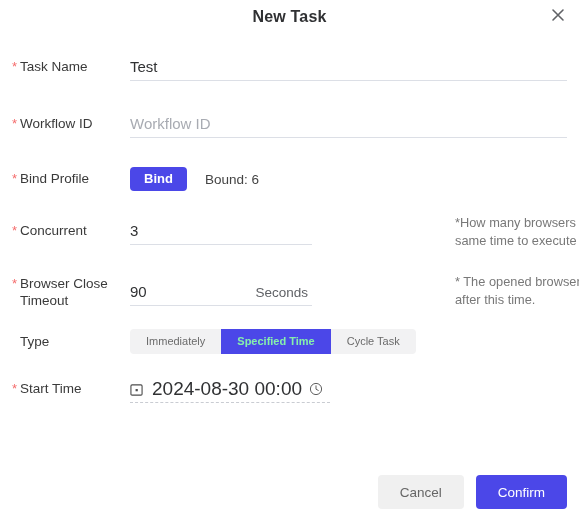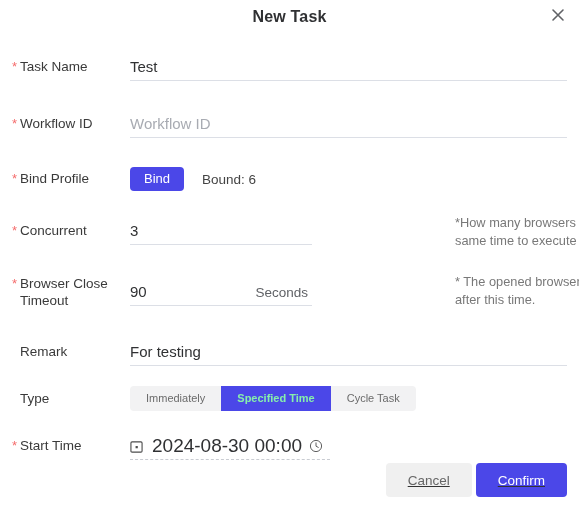--- a/index.html
+++ b/index.html
@@ -115,21 +115,21 @@
   
   .bind-wrap {
     display: flex;
     align-items: center;
     height: 26px;
   }
   .bind-btn {
     background: #4b47e8;
     color: #ffffff;
     font-size: 13px;
-    font-weight: normal;
+    font-weight: bold;
     border: none;
     border-radius: 4px;
     padding: 0 14px;
     height: 24px;
     line-height: 24px;
     cursor: pointer;
     font-family: "Liberation Sans", sans-serif;
   }
   .bound-text {
     margin-left: 18px;
@@ -201,24 +201,23 @@
     height: 15px;
     color: #5a5a5a;
     display: flex;
     align-items: center;
   }
 
   
   .footer {
     position: absolute;
     right: 12px;
-    bottom: 20px;
-    display: flex;
-    gap: 4px;
-    text-decoration: underline;
+    bottom: 8px;
+    display: flex;
+    gap: 12px;
   }
   .btn {
     border: none;
     border-radius: 4px;
     font-size: 13.5px;
     height: 34px;
     padding: 0 22px;
     cursor: pointer;
     font-family: "Liberation Sans", sans-serif;
   }
@@ -304,30 +303,20 @@
       </div>
       <div class="field">
         <div class="uline w-short" style="margin-top:8px;">
           <span class="val">90</span>
           <span class="suffix">Seconds</span>
         </div>
         <div class="hint" style="top:2px;">* The opened browsers will auto close after this time.</div>
       </div>
     </div>
 
-    <div class="row" style="margin-top:30px;">
-      <div class="label">
-        <span>Remark</span>
-      </div>
-      <div class="field">
-        <div class="uline w-full">
-          <span class="val">For testing</span>
-        </div>
-      </div>
-    </div>
 
     <div class="row" style="margin-top:20px;">
       <div class="label">
         <span>Type</span>
       </div>
       <div class="field">
         <div class="segmented">
           <button class="seg">Immediately</button>
           <button class="seg active">Specified Time</button>
           <button class="seg">Cycle Task</button>

